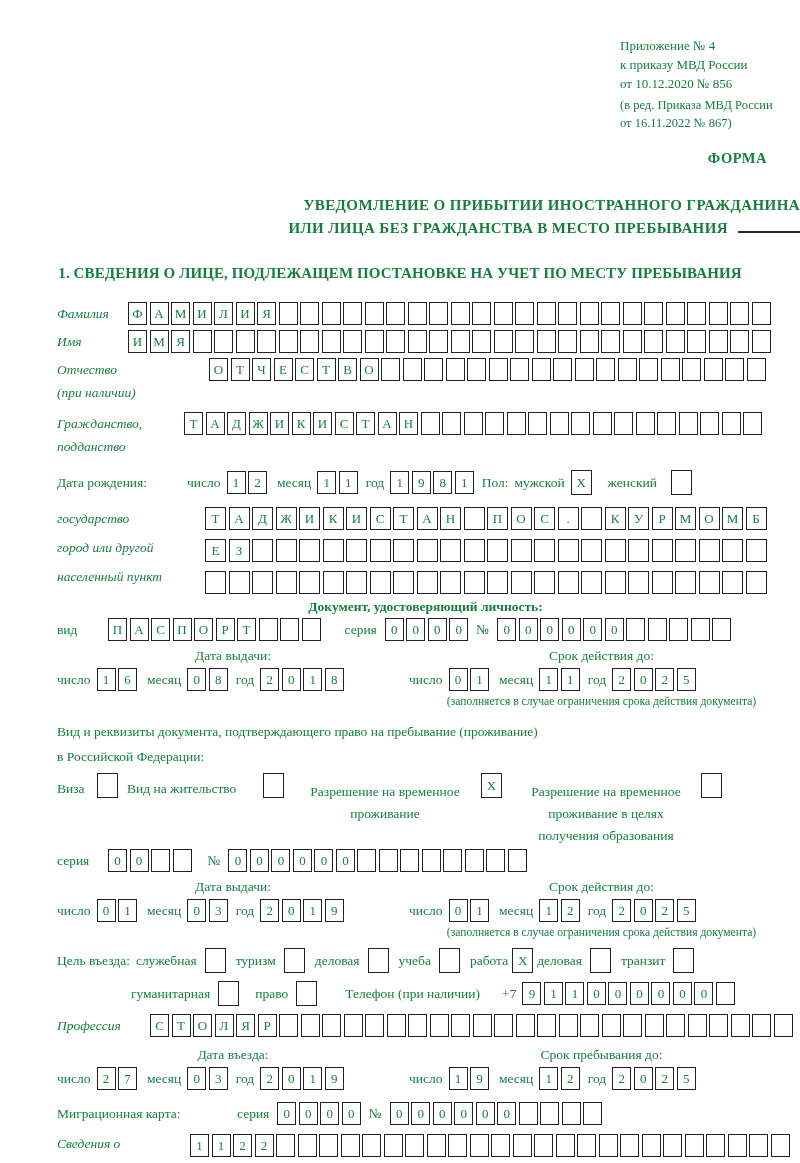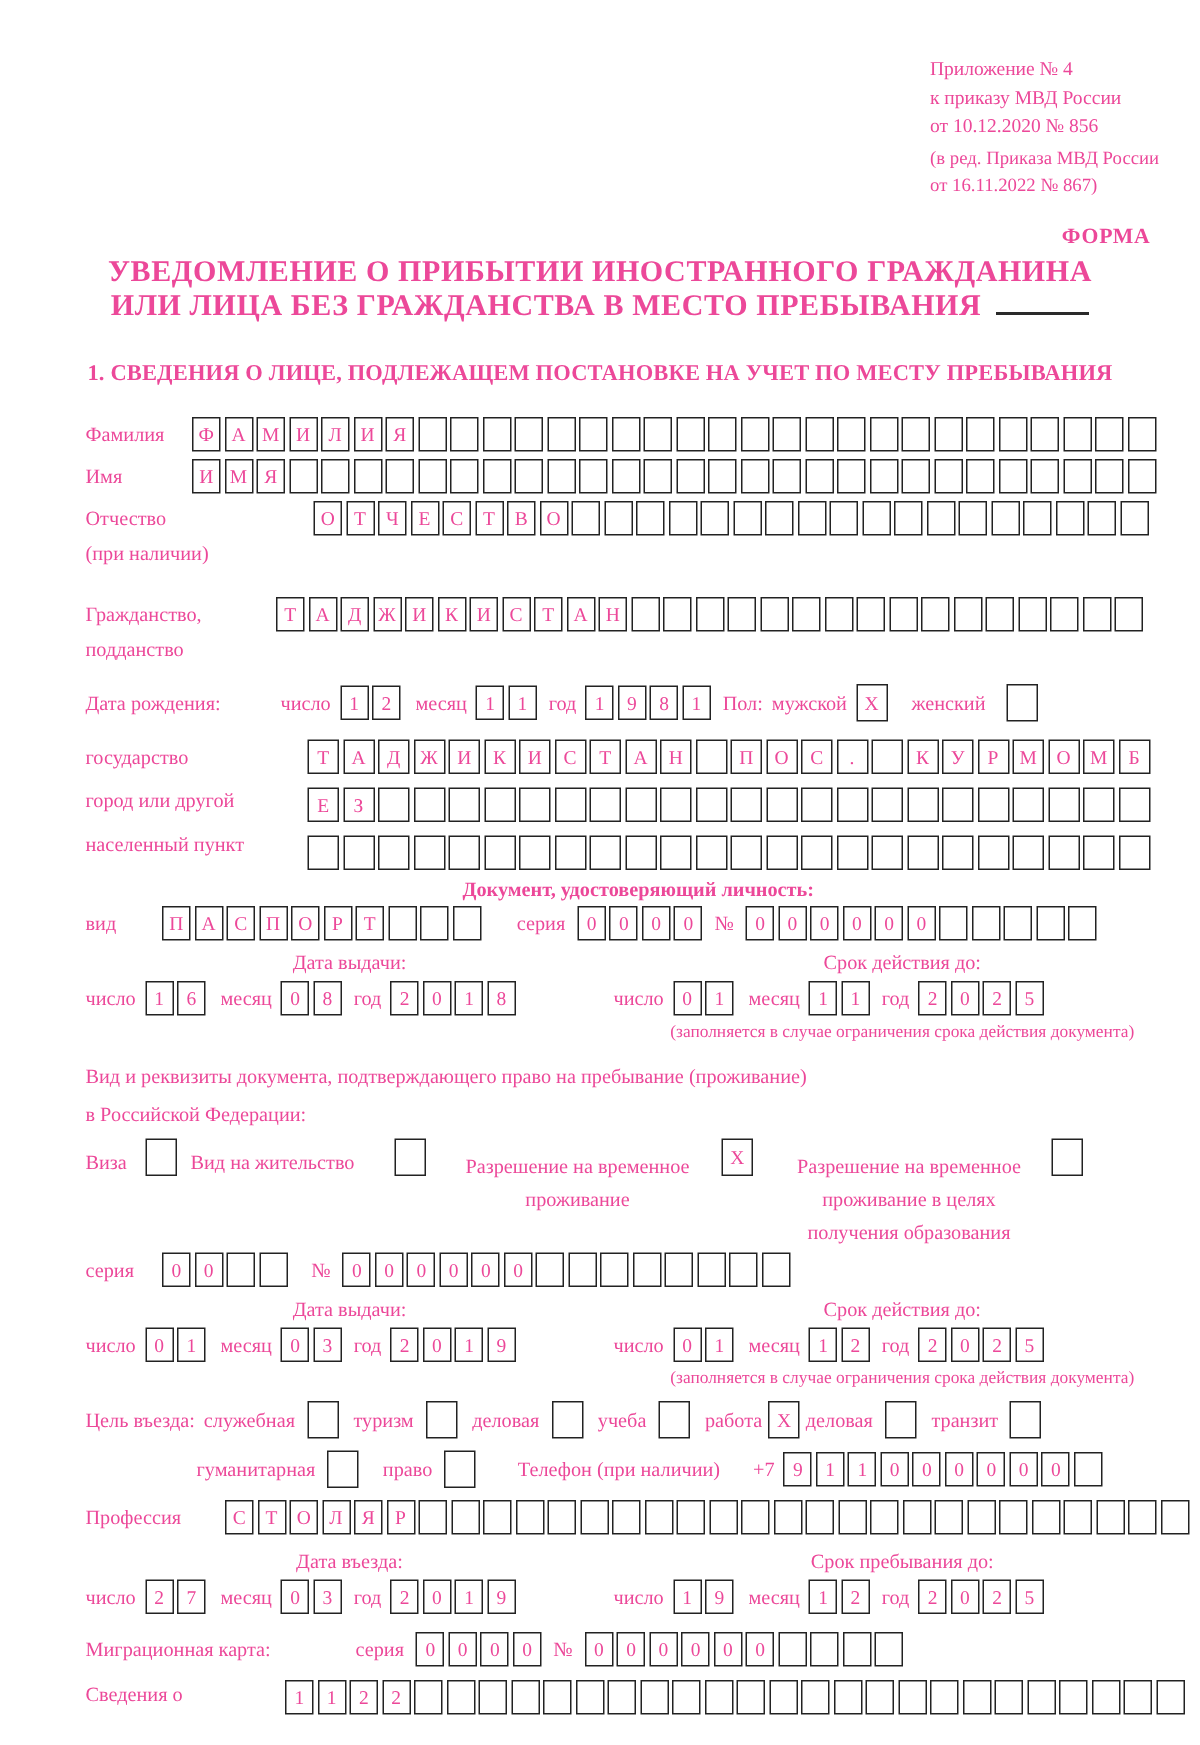--- a/index.html
+++ b/index.html
@@ -1,32 +1,32 @@
 <!DOCTYPE html>
 <html><head>
 <meta charset="utf-8">
 <style>
   html,body { margin:0; padding:0; background:#ffffff; }
   .page {
     position:relative; width:800px; height:1163px; background:#ffffff;
-    color:#ec4899; font-family:"Liberation Serif","DejaVu Serif",serif;
+    color:#15803d; font-family:"Liberation Serif","DejaVu Serif",serif;
     overflow:hidden; box-sizing:border-box;
   }
   
   .annex { margin:36px 0 0 620px; font-size:13px; line-height:19px; }
   .edition { margin-top:3px; font-size:12.5px; line-height:18px; }
   .forma { margin:18px 33px 0 0; text-align:right; font-weight:bold; font-size:14.5px; letter-spacing:.5px; }
-  .title { margin-top:3px; text-align:center; font-weight:bold; font-size:20px; line-height:23px; letter-spacing:.4px; }
+  .title { margin-top:27px; text-align:right; font-weight:bold; font-size:15px; line-height:23px; letter-spacing:.4px; }
   .blank { display:inline-block; width:62px; height:12px; border-bottom:2px solid #2a2a2a; margin-left:10px; }
   .heading { margin-top:25px; text-align:center; font-weight:bold; font-size:15px; letter-spacing:.1px; white-space:nowrap; }
   
   .form { margin:20px 6px 0 57px; font-size:13.5px; }
   .frow { display:flex; align-items:center; }
   .frow.top { align-items:flex-start; }
-  .flabel { flex:none; line-height:23px; }
+  .flabel { flex:none; line-height:23px;font-style:italic; }
   .flabel .l2 { line-height:23px; }
   .boxes { display:flex; gap:2.5px; flex:none; }
   .box {
     box-sizing:border-box; flex:none; width:19px; height:23px;
     border:1.6px solid #222; display:inline-flex; align-items:center; justify-content:center;
     font-size:13px; background:#fff;
   }
   .wide .box { width:21px; }
   .cbox .box { width:21px; height:25px; }
   .dlab { margin-right:6px; white-space:nowrap; }
@@ -175,21 +175,21 @@
           <span class="box"></span>
           <span class="box"></span>
           <span class="box"></span>
           <span class="box"></span>
           <span class="box"></span>
           <span class="box"></span>
           <span class="box"></span>
         </div>
     </div>
 
-    <div class="frow top" style="margin-top:18px">
+    <div class="frow top" style="margin-top:8px">
       <div class="flabel" style="width:127px">
         <div class="l2">Гражданство,</div>
         <div class="l2">подданство</div>
       </div>
       <div class="boxes">
           <span class="box">Т</span>
           <span class="box">А</span>
           <span class="box">Д</span>
           <span class="box">Ж</span>
           <span class="box">И</span>

